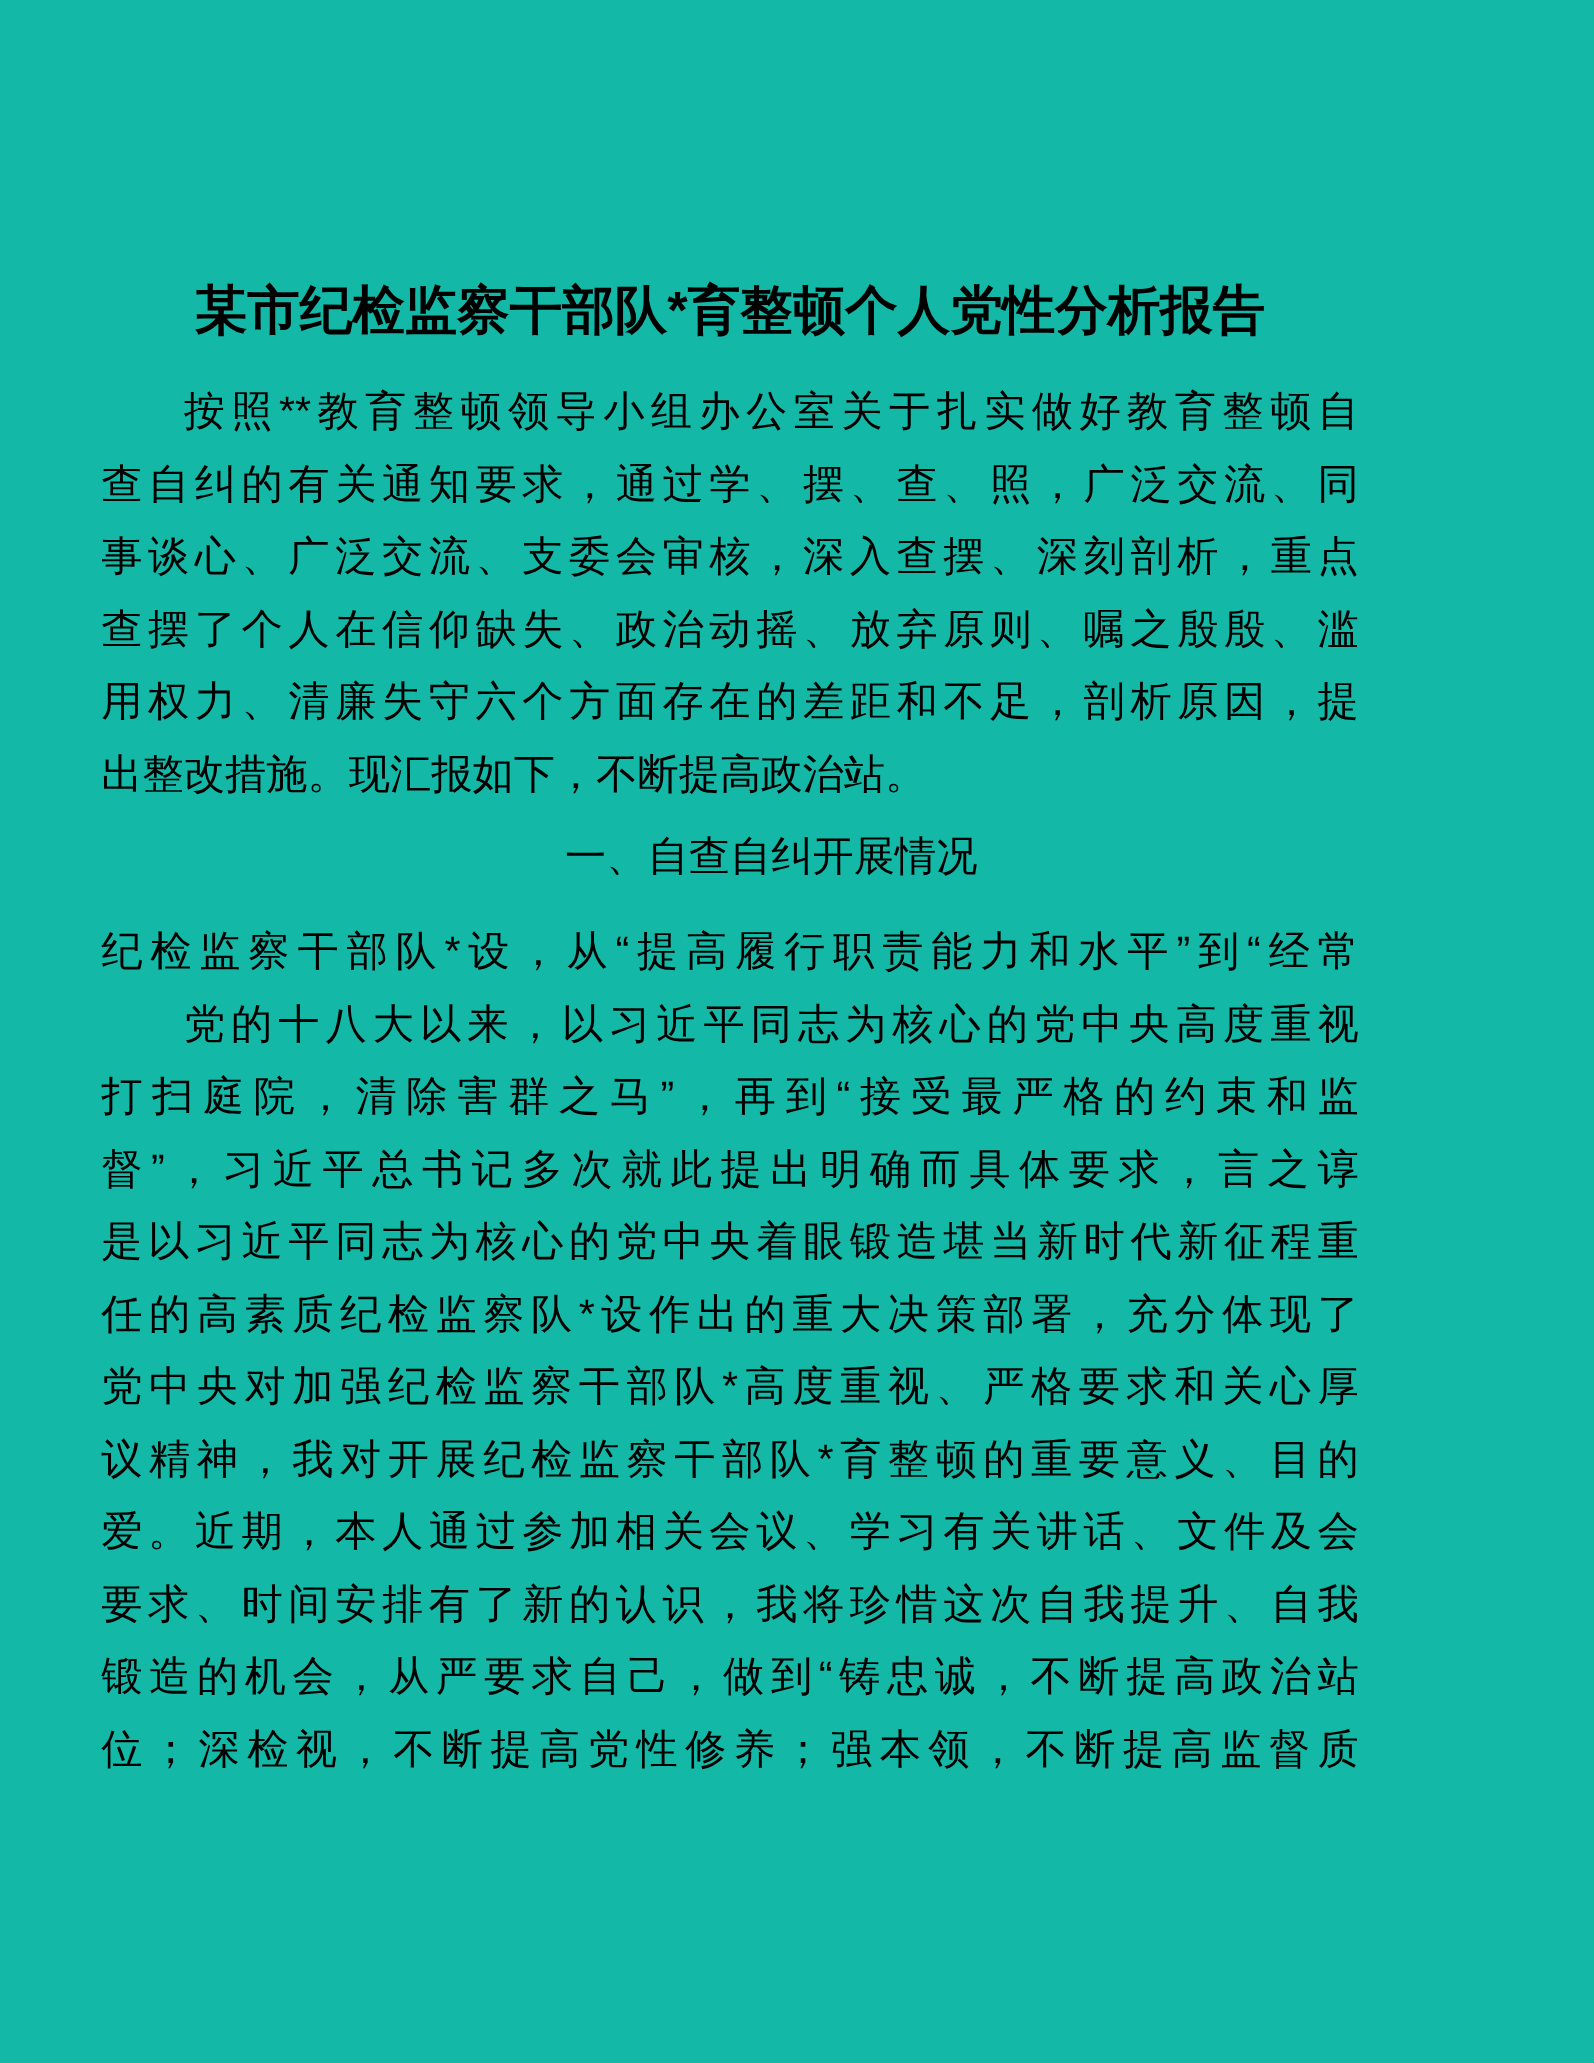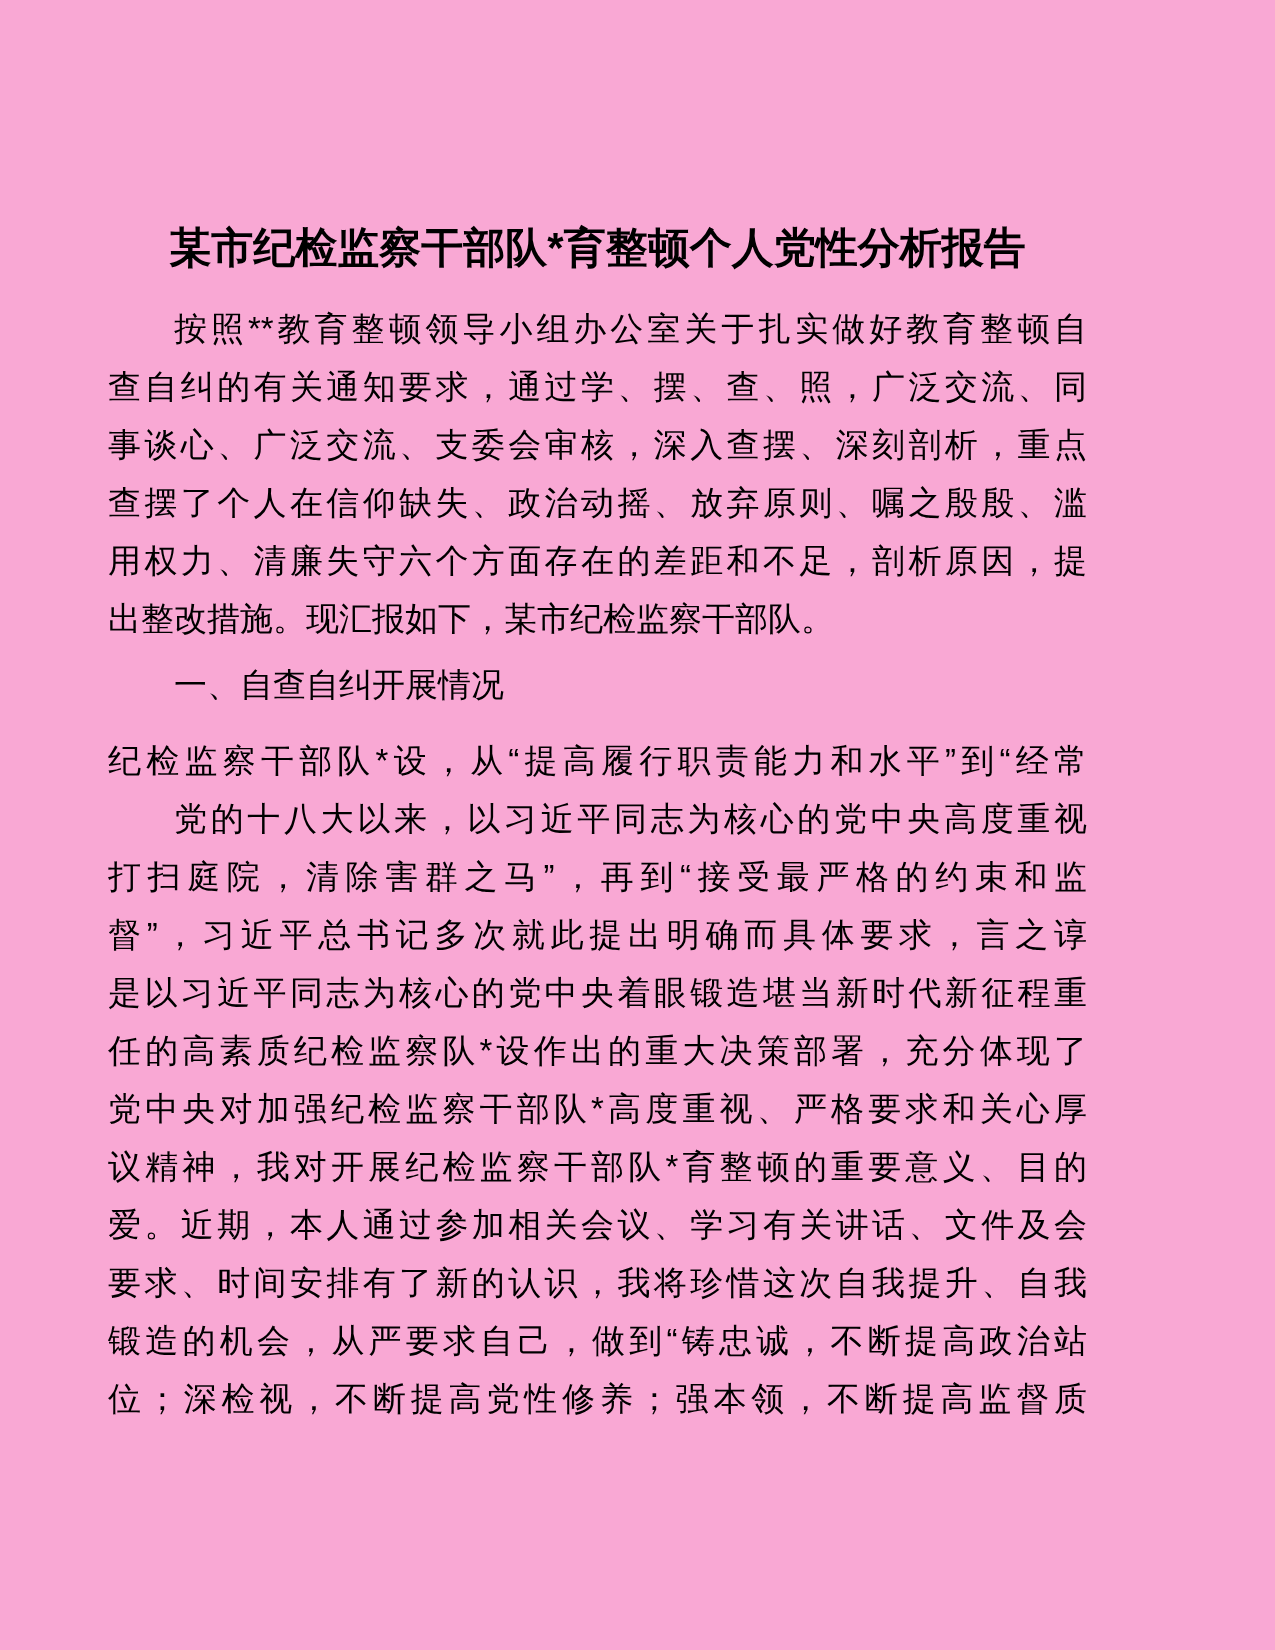--- a/index.html
+++ b/index.html
@@ -5,24 +5,24 @@
   html, body {
     margin: 0;
     padding: 0;
     background: #ffffff;
   }
   .page {
     position: relative;
     width: 1275px;
     height: 1650px;
     margin: 0 auto;
-    background: #f9a8d4;
+    background: #14b8a6;
     color: #000000;
     box-sizing: border-box;
-    padding: 218px 188px 0 108px;
+    padding: 218px 188px 0 81px;
     font-family: "Liberation Sans", "DejaVu Sans", sans-serif;
     overflow: hidden;
   }
   .doc-title {
     margin: 0 0 22px 0;
     font-size: 42px;
     line-height: 60px;
     font-weight: bold;
     text-align: center;
     white-space: nowrap;
@@ -42,35 +42,36 @@
   }
   .body-line.first-indent {
     text-indent: 66px;
   }
   .section-heading {
     font-size: 33px;
     line-height: 58px;
     margin: 8px 0 18px 0;
     text-indent: 66px;
     font-weight: normal;
+    text-align: center;
   }
 </style>
 </head>
 <body>
 
 <div class="page">
   <h1 class="doc-title">某市纪检监察干部队*育整顿个人党性分析报告</h1>
   <div class="doc-body" id="doc-body">
       <div>
         <div class="body-line first-indent">按照**教育整顿领导小组办公室关于扎实做好教育整顿自</div>
         <div class="body-line">查自纠的有关通知要求，通过学、摆、查、照，广泛交流、同</div>
         <div class="body-line">事谈心、广泛交流、支委会审核，深入查摆、深刻剖析，重点</div>
         <div class="body-line">查摆了个人在信仰缺失、政治动摇、放弃原则、嘱之殷殷、滥</div>
         <div class="body-line">用权力、清廉失守六个方面存在的差距和不足，剖析原因，提</div>
-        <div class="body-line para-end">出整改措施。现汇报如下，某市纪检监察干部队。</div>
+        <div class="body-line para-end">出整改措施。现汇报如下，不断提高政治站。</div>
       </div>
       <div class="section-heading">一、自查自纠开展情况</div>
       <div>
         <div class="body-line">纪检监察干部队*设，从“提高履行职责能力和水平”到“经常</div>
         <div class="body-line first-indent">党的十八大以来，以习近平同志为核心的党中央高度重视</div>
         <div class="body-line">打扫庭院，清除害群之马”，再到“接受最严格的约束和监</div>
         <div class="body-line">督”，习近平总书记多次就此提出明确而具体要求，言之谆</div>
         <div class="body-line">是以习近平同志为核心的党中央着眼锻造堪当新时代新征程重</div>
         <div class="body-line">任的高素质纪检监察队*设作出的重大决策部署，充分体现了</div>
         <div class="body-line">党中央对加强纪检监察干部队*高度重视、严格要求和关心厚</div>

